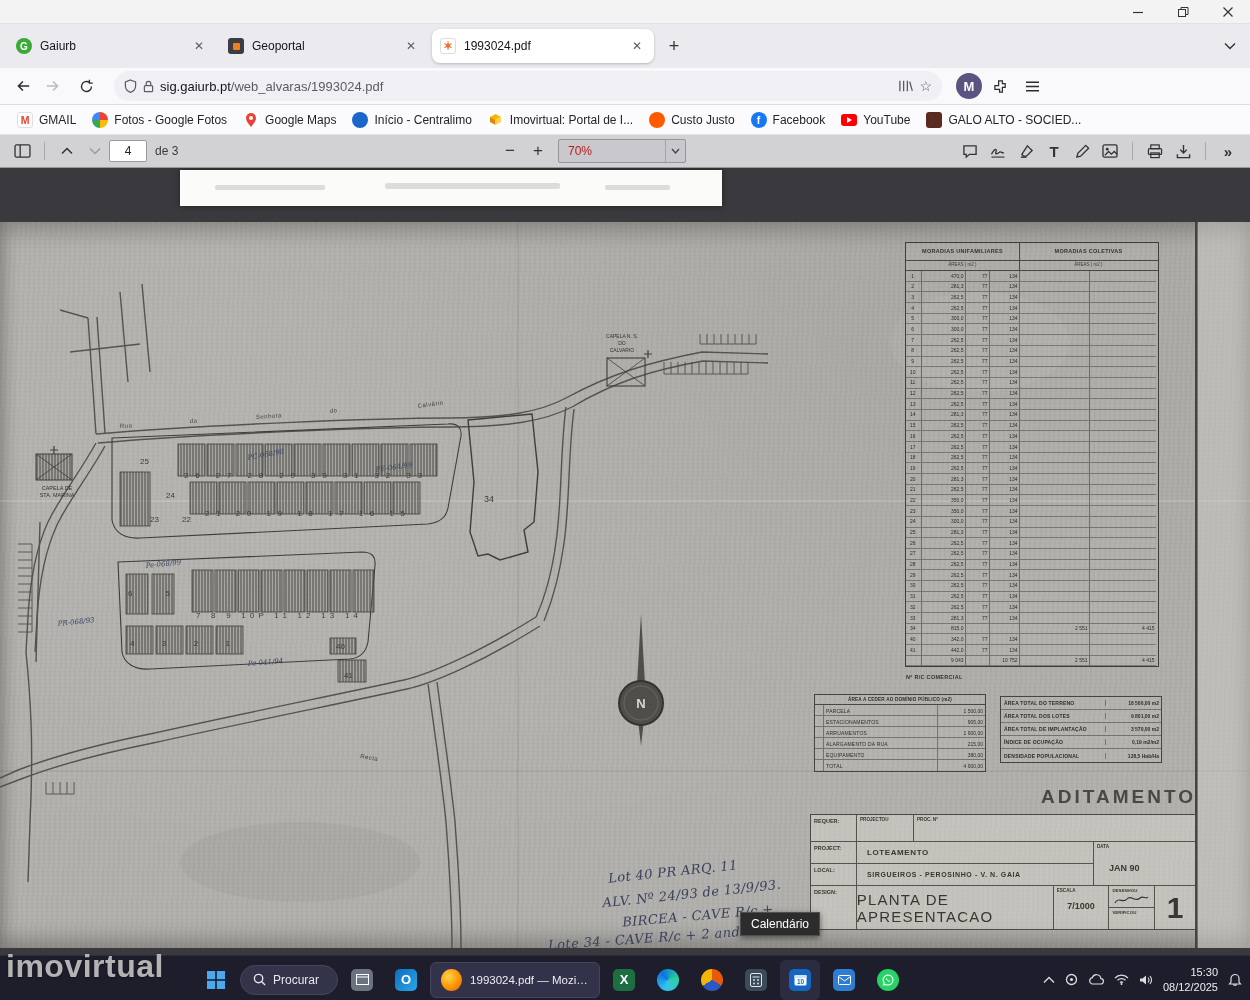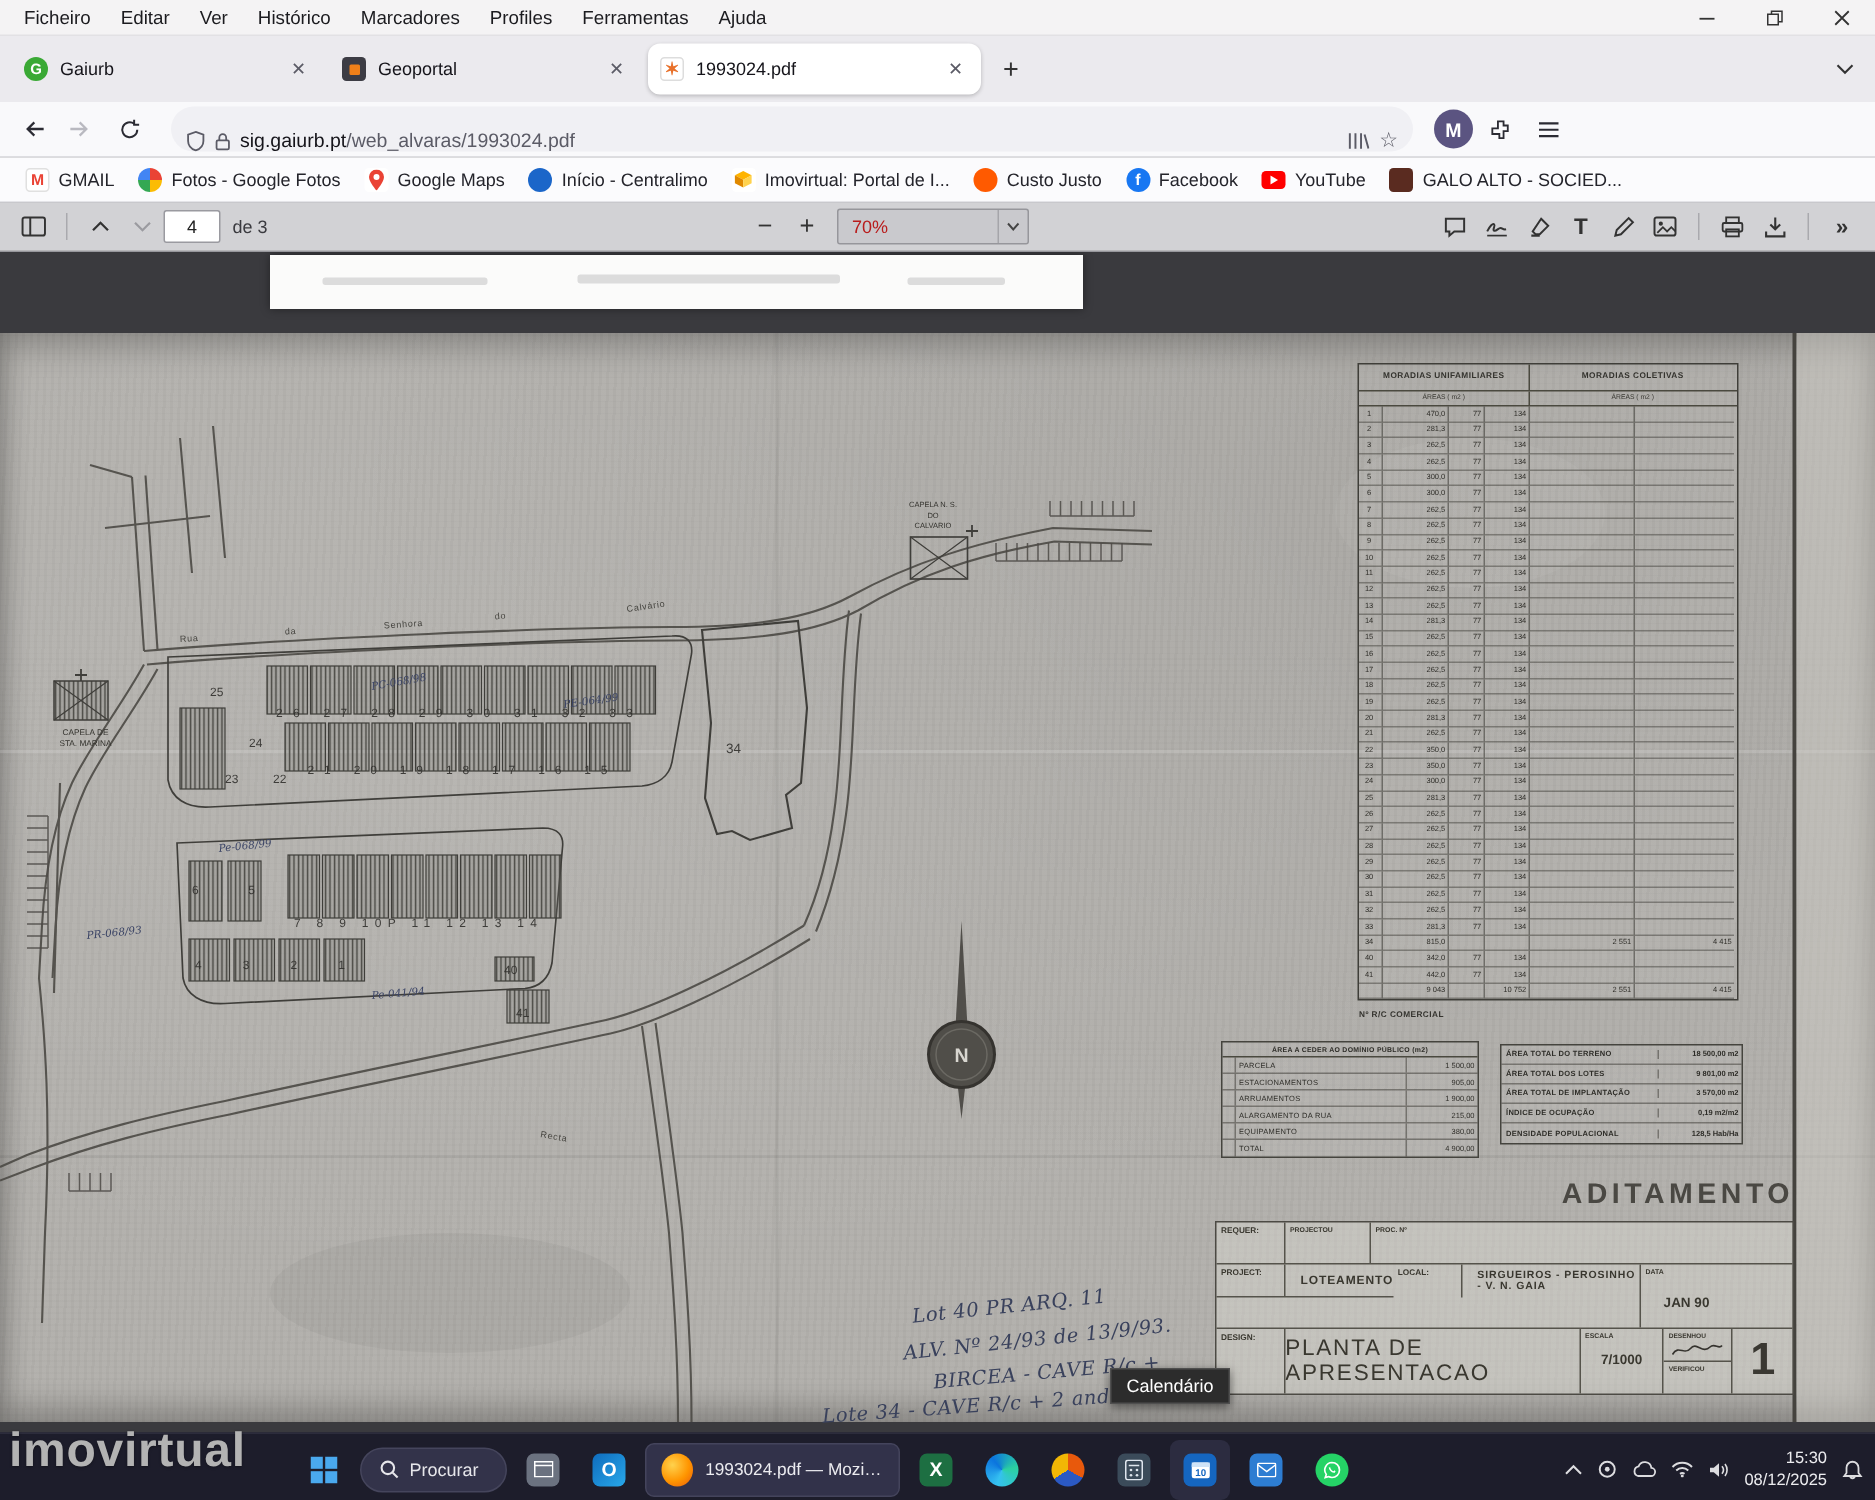--- a/index.html
+++ b/index.html
@@ -18,21 +18,21 @@
   .tab.active{width:222px;background:#fff;box-shadow:0 1px 3px rgba(0,0,0,.22)}
   .tab .tlabel{flex:1;white-space:nowrap;overflow:hidden;text-overflow:ellipsis;font-size:12px}
   .tab .tclose{color:#5b5b66;font-size:12px;padding:2px 4px;border-radius:4px}
   .favicon{width:16px;height:16px;border-radius:3px;flex:none;display:flex;align-items:center;justify-content:center;font-size:10px;font-weight:bold;color:#fff}
   .newtab{width:28px;height:28px;margin:0 4px 8px;display:flex;align-items:center;justify-content:center;font-size:18px;color:#333;border-radius:4px}
   .alltabs{margin-left:auto;width:28px;height:28px;margin-bottom:8px;display:flex;align-items:center;justify-content:center;color:#333}
   
   .navbar{height:37px;background:#f9f9fb;border-bottom:1px solid #dddde1;display:flex;align-items:center;padding:0 8px;gap:4px}
   .navbtn{width:28px;height:28px;border-radius:4px;display:flex;align-items:center;justify-content:center;color:#2b2b33}
   .navbtn.disabled{color:#b9b9c0}
-  .urlbar{flex:1;max-width:828px;height:30px;background:#f0f0f4;border-radius:15px;display:flex;align-items:flex-end;padding:0 10px;margin:16px 10px;gap:6px}
+  .urlbar{flex:1;max-width:828px;height:30px;background:#f0f0f4;border-radius:15px;display:flex;align-items:center;padding:0 10px;margin:16px 10px;gap:6px}
   .urlbar .host{color:#15141a;font-size:13px}
   .urlbar .path{color:#5b5b66;font-size:13px}
   .urltext{flex:1;white-space:nowrap;overflow:hidden}
   .uicon{color:#5b5b66}
   .avatar{width:26px;height:26px;border-radius:50%;background:#5b5481;color:#fff;display:flex;align-items:center;justify-content:center;font-size:13px;font-weight:bold}
   
   .bookbar{height:30px;background:#fbfbfd;border-bottom:1px solid #e4e4e8;display:flex;align-items:center;padding:0 10px;gap:2px}
   .bm{display:flex;align-items:center;gap:6px;padding:3px 7px;border-radius:4px;color:#24242b;white-space:nowrap;font-size:12px}
   .bmicon{width:16px;height:16px;border-radius:3px;flex:none;display:flex;align-items:center;justify-content:center;font-size:10.5px;font-weight:bold;color:#fff}
   
@@ -87,21 +87,21 @@
   
   .aditamento{position:absolute;left:1020px;top:564px;width:176px;text-align:right;font-size:19px;font-weight:bold;letter-spacing:3px;color:#4a4843}
   .tb{position:absolute;left:810px;top:592px;width:386px;height:116px;display:flex;flex-direction:column;border:1.6px solid #4c4a44;background:rgba(230,228,222,.35);color:#39372f}
   .tb .cell{border-right:1px solid #55534b;overflow:hidden}
   .tb-r1{display:flex;height:28px;border-bottom:1px solid #55534b}
   .tb-lab{width:46px;font-size:5.5px;font-weight:bold;padding:3px 0 0 3px}
   .tb-main{width:237px;display:flex;align-items:center;justify-content:center;font-weight:bold}
   .tb-requer{font-size:13px;letter-spacing:1px}
   .tb-small{display:flex;flex-direction:column;font-size:4.6px;font-weight:bold;padding:2px 0 0 3px}
   .tb-r23{display:flex;height:44px;border-bottom:1px solid #55534b}
-  .tb-l23{width:283px;display:flex;border-right:1px solid #55534b}
+  .tb-l23{width:283px;display:flex;flex-direction:column;border-right:1px solid #55534b}
   .tb-sub{display:flex;height:22px;border-bottom:1px solid #55534b}
   .tb-sub:last-child{border-bottom:none}
   .tb-val{flex:1;display:flex;align-items:center;font-size:8px;letter-spacing:.6px;font-weight:bold;padding-left:10px}
   .tb-data{flex:1;display:flex;flex-direction:row;align-items:center;padding-top:2px}
   .tb-data .lab{font-size:4.6px;font-weight:bold;align-self:flex-start;padding-left:3px}
   .tb-data .val{font-size:9px;font-weight:bold;margin-top:6px}
   .tb-r4{display:flex;height:44px}
   .tb-design{width:198px;display:flex;align-items:center;justify-content:center;font-size:15px;font-weight:normal;letter-spacing:1.2px}
   .tb-escala{width:56px;display:flex;flex-direction:column;padding-top:2px;align-items:center}
   .tb-escala .lab{font-size:4.6px;font-weight:bold;align-self:flex-start;padding-left:3px}
@@ -122,31 +122,20 @@
   .activeapp{height:36px;border-radius:6px;background:#32324a;border:1px solid #44445c;display:flex;align-items:center;gap:8px;padding:0 10px;color:#ececf0;font-size:11.5px;max-width:170px;flex:none}
   .activeapp .alabel{white-space:nowrap;overflow:hidden;text-overflow:ellipsis}
   .tray{margin-left:auto;display:flex;align-items:center;gap:10px;color:#dcdcdf}
   .clock{display:flex;flex-direction:column;align-items:flex-end;font-size:11px;line-height:1.35;color:#ececef}
   .watermark{position:absolute;left:6px;top:948px;z-index:60;font-size:32px;font-weight:bold;letter-spacing:.5px;color:#b3b3b3;text-shadow:0 1px 2px rgba(0,0,0,.35)}
 </style>
 </head>
 <body>
 
 <div class="titlebar">
-  <div class="menus">
-
-  <span class="menu-item">Ficheiro</span>
-      <span class="menu-item">Editar</span>
-      <span class="menu-item">Ver</span>
-      <span class="menu-item">Histórico</span>
-      <span class="menu-item">Marcadores</span>
-      <span class="menu-item">Profiles</span>
-      <span class="menu-item">Ferramentas</span>
-      <span class="menu-item">Ajuda</span>
-    </div>
   <div class="wincontrols">
     <span class="winbtn">
         <svg width="12" height="12" viewBox="0 0 12 12">
           <line x1="1" y1="6.5" x2="11" y2="6.5" stroke="#333" stroke-width="1.2"></line>
         </svg>
       </span>
     <span class="winbtn">
         <svg width="12" height="12" viewBox="0 0 12 12">
           <rect x="1.5" y="3.5" width="7" height="7" fill="none" stroke="#333"></rect>
           <path d="M4 3.5V1.5h7v7h-2" fill="none" stroke="#333"></path>

